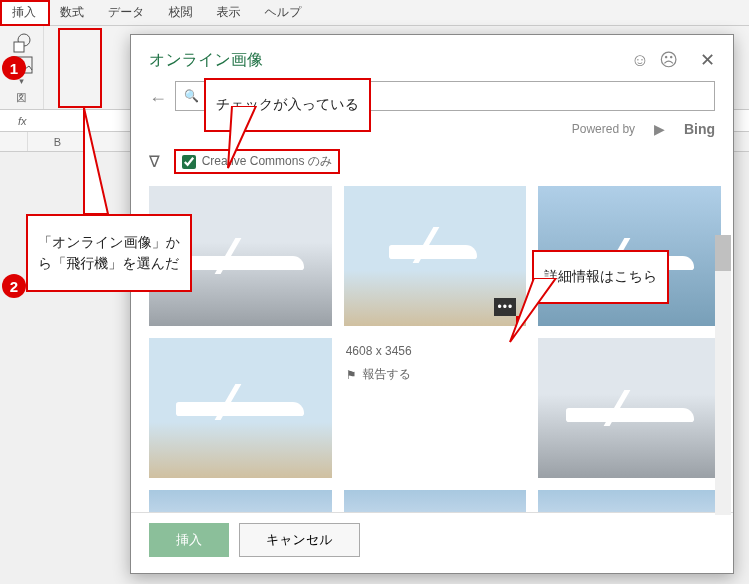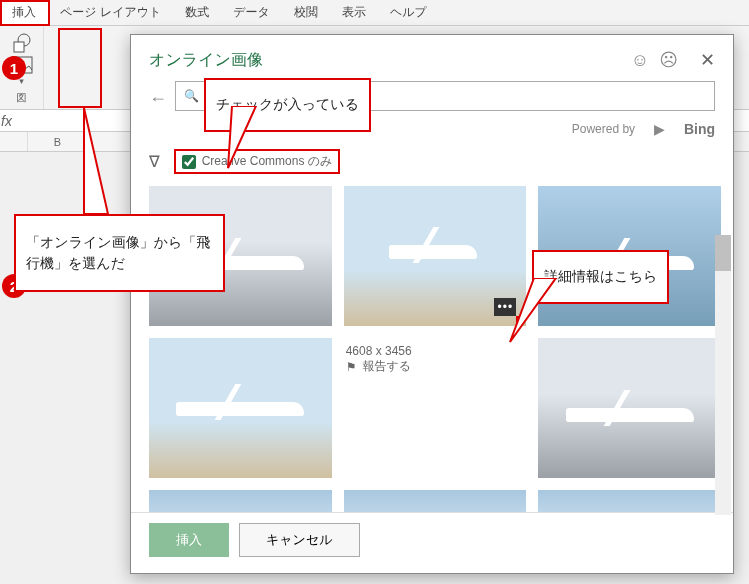--- a/index.html
+++ b/index.html
@@ -8,21 +8,21 @@
   .ribbon-tabs { display: flex; background: #f3f3f3; height: 26px; border-bottom: 1px solid #ccc; }
   .ribbon-tab { padding: 4px 12px; color: #444; cursor: pointer; font-size: 12px; }
   .ribbon-tab.active { background: #fff; }
   
   .ribbon-body { background: #f3f3f3; height: 84px; border-bottom: 1px solid #ccc; display: flex; }
   .ribbon-group { display: flex; flex-direction: column; align-items: center; justify-content: space-between; padding: 4px 6px; border-right: 1px solid #ddd; min-width: 44px; }
   .ribbon-btn-big { display: flex; flex-direction: column; align-items: center; gap: 2px; cursor: pointer; padding: 2px; }
   .ribbon-label { font-size: 10px; color: #555; }
   
   .formula-bar { display: flex; align-items: center; height: 22px; background: #fff; border-bottom: 1px solid #ccc; }
-  .formula-fx { padding: 0 1px; font-style: italic; color: #666; font-size: 14px; }
+  .formula-fx { padding: 0 18px; font-style: italic; color: #666; font-size: 11px; }
   
   .sheet-header { display: flex; height: 20px; background: #f5f5f5; border-bottom: 1px solid #ccc; }
   .sheet-col { width: 60px; text-align: center; border-right: 1px solid #ddd; font-size: 11px; color: #666; line-height: 20px; }
   
   .dialog { position: absolute; top: 34px; left: 130px; width: 604px; height: 540px; background: #fff; border: 1px solid #888; box-shadow: 0 4px 16px rgba(0,0,0,.3); display: flex; flex-direction: column; }
   .dialog-head { display: flex; align-items: center; justify-content: space-between; padding: 14px 18px 6px; }
   .dialog-title { color: #217346; font-size: 16px; }
   .dialog-face { display: flex; gap: 10px; align-items: center; }
   .dialog-close { font-size: 18px; cursor: pointer; color: #666; margin-left: 12px; }
   
@@ -39,21 +39,21 @@
   .cc-check { display: flex; align-items: center; gap: 6px; border: 2px solid #d00; padding: 2px 6px; }
   .cc-check input { accent-color: #217346; width: 14px; height: 14px; }
   .cc-check label { color: #666; font-size: 12px; }
   
   .grid { flex: 1; overflow-y: auto; padding: 6px 12px 6px 18px; display: grid; grid-template-columns: 1fr 1fr 1fr; gap: 12px; align-content: start; position: relative; }
   .thumb { background: linear-gradient(#b0cfe8, #789fb8); height: 140px; position: relative; cursor: pointer; }
   .thumb.sky { background: linear-gradient(#cfe3f0 60%, #d0c0a0); }
   .thumb.tarmac { background: linear-gradient(#e0e6ec 40%, #9aa0a6); }
   .thumb.short { height: 44px; grid-column: span 1; background: linear-gradient(#a8c8e0, #d0e0f0); }
   
-  .info-card { grid-column: 2; display: flex; flex-direction: column; padding: 6px 2px; font-size: 12px; }
+  .info-card { grid-column: 2; display: flex; flex-direction: column; gap: 8px; padding: 6px 2px; font-size: 12px; }
   .info-dim { color: #666; }
   .info-link { color: #2a6fc9; }
   .info-report { color: #666; display: flex; align-items: center; gap: 6px; }
   
   .more-btn { position: absolute; bottom: 6px; right: 6px; width: 22px; height: 18px; background: #333; color: #fff; display: flex; align-items: center; justify-content: center; font-size: 12px; letter-spacing: 1px; }
   .more-outline { border: 2px solid #d00; padding: 2px; position: absolute; bottom: 2px; right: 2px; }
   
   .dialog-foot { display: flex; align-items: center; justify-content: space-between; padding: 10px 18px 16px; border-top: 1px solid #ddd; }
   .foot-note { color: #666; font-size: 11px; }
   .foot-note a { color: #2a6fc9; text-decoration: none; }
@@ -70,21 +70,20 @@
   .plane-shape::before { content: ""; position: absolute; left: 38%; top: -18px; width: 6px; height: 36px; background: #fff; transform: skewX(-30deg); }
   
   .scrollbar-track { position: absolute; right: 2px; top: 200px; width: 16px; height: 280px; background: #f0f0f0; }
   .scrollbar-thumb { width: 100%; height: 36px; background: #c0c0c0; }
 </style>
 </head>
 <body>
 
 <div class="ribbon-tabs">
   <div class="ribbon-tab active">挿入</div>
-  <div class="ribbon-tab">ページ レイアウト</div>
   <div class="ribbon-tab">数式</div>
   <div class="ribbon-tab">データ</div>
   <div class="ribbon-tab">校閲</div>
   <div class="ribbon-tab">表示</div>
   <div class="ribbon-tab">ヘルプ</div>
 </div>
 
 <div class="ribbon-body">
   <div class="ribbon-group">
     <div class="ribbon-btn-big">
@@ -188,21 +187,21 @@
 <div class="ann-box" style="top:0;left:0;width:50px;height:26px"></div>
 <div class="ann-box" style="top:28px;left:58px;width:44px;height:80px"></div>
 <div class="ann-circle" style="top:56px;left:2px">1</div>
 <div class="ann-circle" style="top:274px;left:2px">2</div>
 
 <div class="callout" style="top:78px;left:204px">チェックが入っている</div>
 <svg style="position:absolute;top:106px;left:222px" width="40" height="64">
     <polygon points="10,0 34,0 6,62" fill="#fff" stroke="#d00" stroke-width="2"></polygon>
   </svg>
 
-<div class="callout" style="top:214px;left:14px;width:211px;line-height:1.5">「オンライン画像」から「飛行機」を選んだ</div>
+<div class="callout" style="top:214px;left:26px;width:166px;line-height:1.5">「オンライン画像」から「飛行機」を選んだ</div>
 <svg style="position:absolute;top:108px;left:78px" width="40" height="110">
     <polygon points="6,0 6,106 30,106" fill="#fff" stroke="#d00" stroke-width="2"></polygon>
   </svg>
 
 <div class="callout" style="top:250px;left:532px">詳細情報はこちら</div>
 <svg style="position:absolute;top:278px;left:508px" width="50" height="66">
     <polygon points="26,0 48,0 2,64" fill="#fff" stroke="#d00" stroke-width="2"></polygon>
   </svg>
 
 </body></html>

